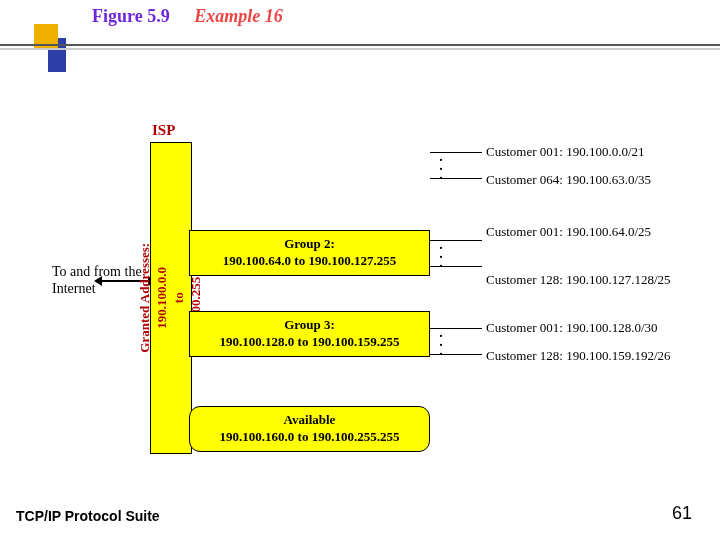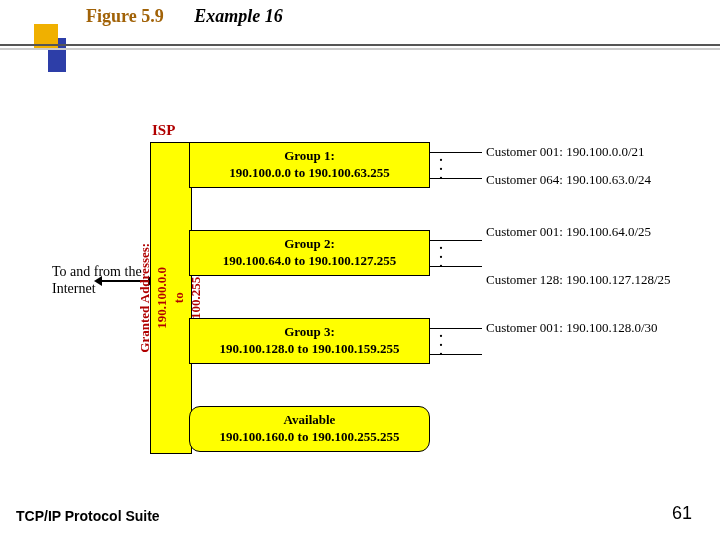--- a/index.html
+++ b/index.html
@@ -13,22 +13,22 @@
     overflow: hidden;
     position: relative;
   }
   .title-bar {
     position: absolute;
     top: 6px;
     left: 86px;
     font-weight: bold;
     font-size: 18px;
   }
-  .title-figure { color: #a16207; }
-  .title-example { color: #000000; font-style: italic; margin-left: 26px; }
+  .title-figure { color: #6d28d9; margin-left: 6px; }
+  .title-example { color: #ef4444; font-style: italic; margin-left: 20px; }
   .hr-line {
     position: absolute;
     left: 0;
     top: 44px;
     width: 720px;
     height: 2px;
     border-top: 2px solid #555;
     box-shadow: 0 2px 0 #ccc;
   }
   .corner-box {
@@ -139,21 +139,21 @@
     left: 39px; width: 241px; height: 46px;
     text-align: center;
     font-size: 13px;
     font-weight: bold;
     line-height: 1.3;
     padding-top: 5px;
     box-sizing: border-box;
   }
   .arm1 { top: 0; }
   .arm2 { top: 88px; }
-  .arm3 { top: 176px; }
+  .arm3 { top: 169px; }
   .arm4 { top: 264px; border-radius: 11px; }
   .granted {
     position: absolute;
     left: 2px;
     top: 50px;
     width: 36px;
     height: 210px;
     color: #b00000;
     font-weight: bold;
     font-size: 13px;
@@ -208,50 +208,47 @@
     <div class="isp-yellow isp-spine">
       <div class="granted">
         <div class="granted-inner">
           <span>Granted Addresses:</span><br>
           <span>190.100.0.0</span><br>
           <span>to</span><br>
           <span>190.100.255.255</span>
         </div>
       </div>
     </div>
-    <div class="isp-yellow isp-arm arm1">
-      <span>Group 1:</span><br>
-      <span>190.100.0.0 to 190.100.63.255</span>
-    </div>
     <div class="isp-yellow isp-arm arm2">
       <span>Group 2:</span><br>
       <span>190.100.64.0 to 190.100.127.255</span>
     </div>
     <div class="isp-yellow isp-arm arm3">
       <span>Group 3:</span><br>
       <span>190.100.128.0 to 190.100.159.255</span>
     </div>
     <div class="isp-yellow isp-arm arm4">
       <span>Available</span><br>
       <span>190.100.160.0 to 190.100.255.255</span>
     </div>
   </div>
 
   <div class="conn-line" style="left:430px; top:52px; width:52px;"></div>
   <div class="conn-line" style="left:430px; top:78px; width:52px;"></div>
   <div class="vdots" style="left:438px; top:56px;">·<br>·<br>·</div>
   <div class="cust" style="left:486px; top:44px;">Customer 001: 190.100.0.0/21</div>
-  <div class="cust" style="left:486px; top:72px;">Customer 064: 190.100.63.0/24</div>
+  <div class="cust" style="left:486px; top:72px;">Customer 064: 190.100.63.0/35</div>
 
   <div class="conn-line" style="left:430px; top:140px; width:52px;"></div>
   <div class="conn-line" style="left:430px; top:166px; width:52px;"></div>
   <div class="vdots" style="left:438px; top:144px;">·<br>·<br>·</div>
   <div class="cust" style="left:486px; top:124px;">Customer 001: 190.100.64.0/25</div>
   <div class="cust" style="left:486px; top:160px;margin-top:12px;">Customer 128: 190.100.127.128/25</div>
 
   <div class="conn-line" style="left:430px; top:228px; width:52px;"></div>
   <div class="conn-line" style="left:430px; top:254px; width:52px;"></div>
   <div class="vdots" style="left:438px; top:232px;">·<br>·<br>·</div>
   <div class="cust" style="left:486px; top:220px;">Customer 001: 190.100.128.0/30</div>
+  <div class="cust" style="left:486px; top:248px;">Customer 128: 190.100.159.192/26</div>
 </div>
 
 <div class="footer-left">TCP/IP Protocol Suite</div>
 <div class="footer-right">61</div>
 
 </body></html>

